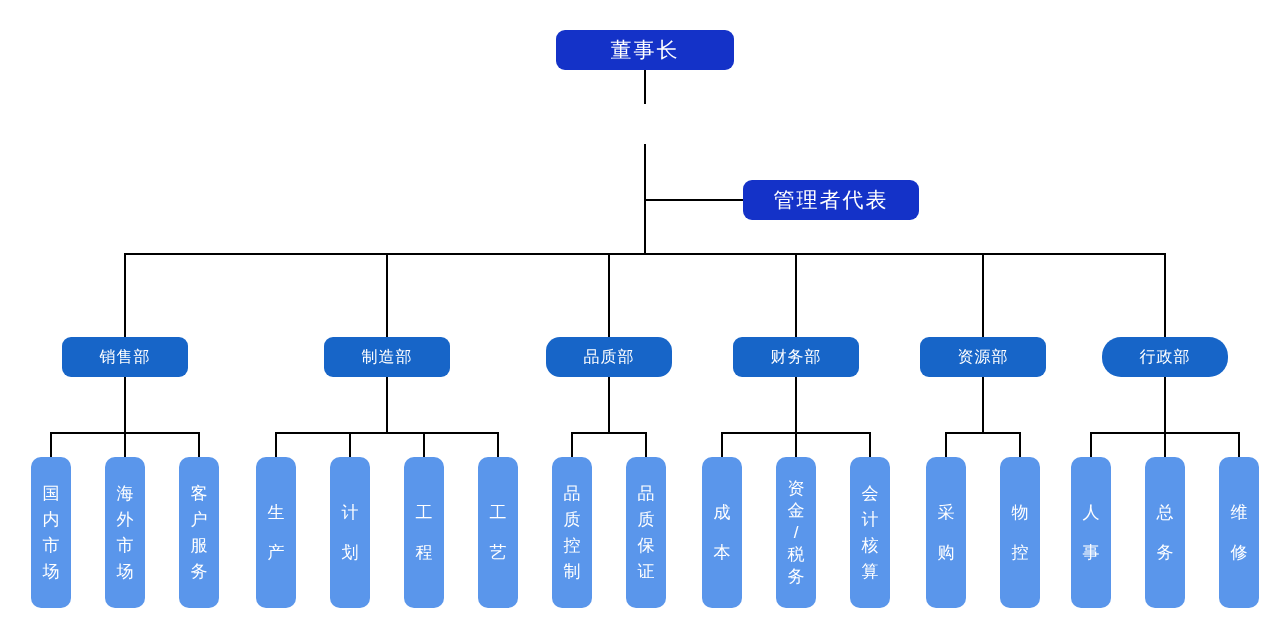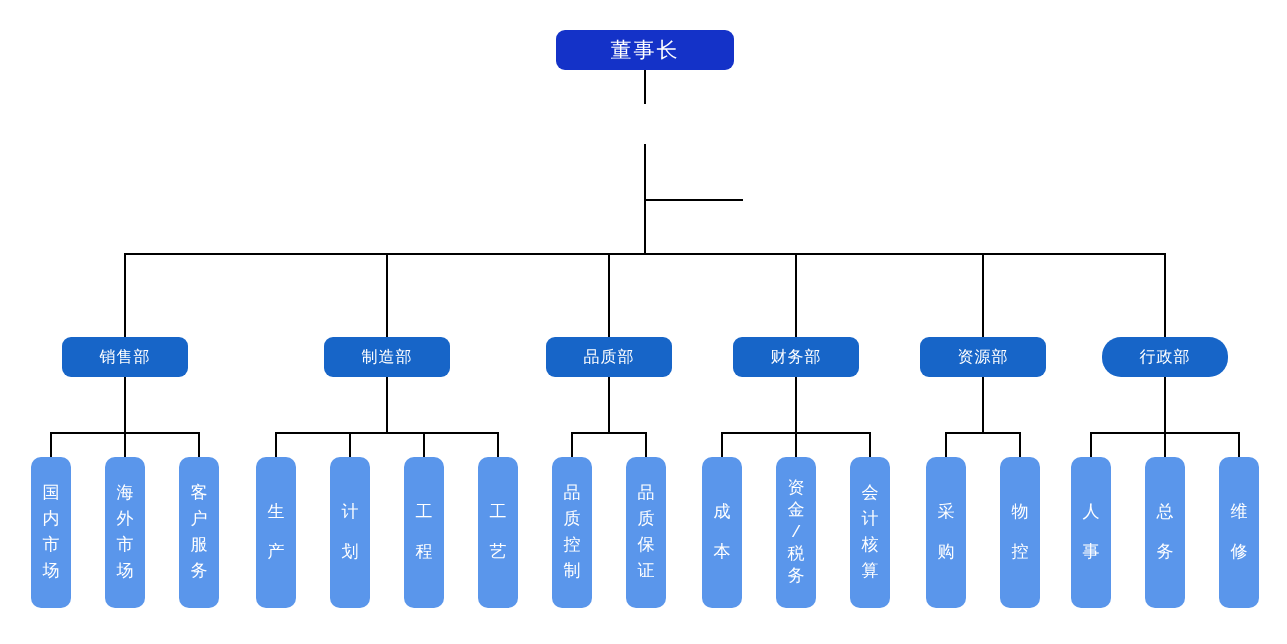--- a/index.html
+++ b/index.html
@@ -1,21 +1,21 @@
 <!DOCTYPE html>
 <html><head>
 <meta charset="utf-8">
 <style>
   html, body { margin: 0; padding: 0; background: #ffffff; }
   .canvas {
     position: relative;
     width: 1287px;
     height: 644px;
     background: #ffffff;
-    font-family: Liberation Mono, monospace;
+    font-family: Liberation Sans, sans-serif;
     overflow: hidden;
   }
   .node {
     position: absolute;
     color: #ffffff;
     display: flex;
     align-items: center;
     justify-content: center;
     box-sizing: border-box;
     border-radius: 9px;
@@ -47,20 +47,23 @@
     <span>董事长</span>
   </div>
 
   <div class="vline" style="left:644px; top:70px; height:34px;"></div>
 
 
   <div class="vline" style="left:644px; top:144px; height:111px;"></div>
 
   <div class="hline" style="left:645px; top:199px; width:98px;"></div>
 
+  <div class="node lvl1" style="left:743px; top:180px; width:176px; height:40px;">
+    <span>管理者代表</span>
+  </div>
 
   <div class="hline" style="left:124px; top:253px; width:1042px;"></div>
 
   <div id="groups">
       <div>
         <div class="vline" style="left:124px; top:253px; height:84px;"></div>
         <div class="node lvl2" style="left:62px; top:337px; width:126px; height:40px;">
           <span>销售部</span>
         </div>
         <div class="vline" style="left:124px; top:377px; height:55px;"></div>
@@ -124,21 +127,21 @@
         <div class="vline" style="left:497px; top:432px; height:25px;"></div>
         <div class="node leaf" style="left:478px; top:457px; width:40px; height:151px;">
           <span class="leaf-label n2">
             <span class="vchar">工</span>
             <span class="vchar">艺</span>
           </span>
         </div>
       </div>
       <div>
         <div class="vline" style="left:608px; top:253px; height:84px;"></div>
-        <div class="node lvl2" style="left:546px; top:337px; width:126px; height:40px;">
+        <div class="node lvl2" style="left:546px; top:337px; width:126px; height:40px;border-radius:14px;">
           <span>品质部</span>
         </div>
         <div class="vline" style="left:608px; top:377px; height:55px;"></div>
         <div class="hline" style="left:571px; top:432px; width:76px;"></div>
         <div class="vline" style="left:571px; top:432px; height:25px;"></div>
         <div class="node leaf" style="left:552px; top:457px; width:40px; height:151px;">
           <span class="leaf-label n4">
             <span class="vchar">品</span>
             <span class="vchar">质</span>
             <span class="vchar">控</span>

